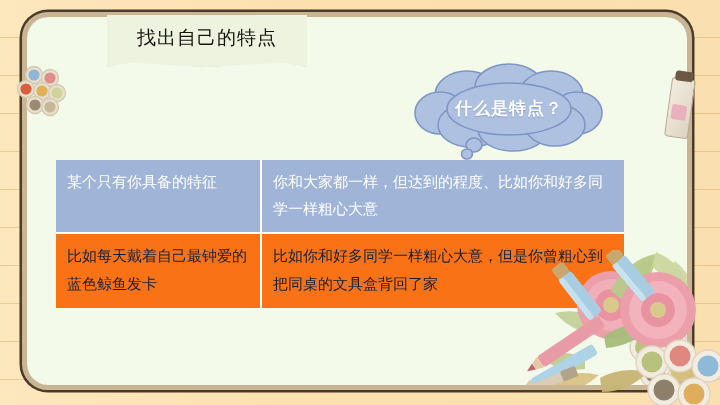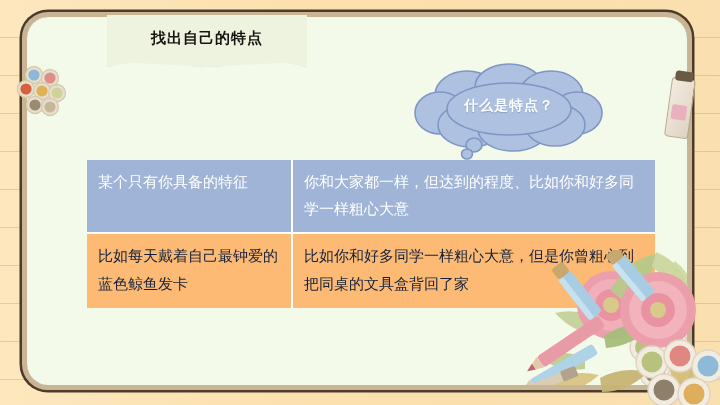--- a/index.html
+++ b/index.html
@@ -33,53 +33,53 @@
   
   #title-ribbon{
     position:absolute;left:80px;top:-2px;width:200px;height:52px;
     background:#eef3e0;
     box-shadow:0 1px 2px rgba(80,70,50,.25);
     clip-path:polygon(0 0,100% 0,100% 100%,88% 92%,50% 100%,12% 92%,0 100%);
     display:flex;align-items:center;justify-content:center;
     z-index:9;
   }
   #title-ribbon .txt{
-    font-size:15px;font-weight:bold;color:#17140f;letter-spacing:1px;
+    font-size:19px;font-weight:normal;color:#17140f;letter-spacing:1px;
     padding-bottom:6px;
   }
   
   .palette{position:absolute;z-index:10;}
   
   #cloud{position:absolute;left:382px;top:44px;width:200px;height:100px;z-index:8;}
   #cloud .cloud-text{
     position:absolute;left:0;top:36px;width:200px;text-align:center;
-    font-size:14px;font-weight:bold;color:#ffffff;letter-spacing:1px;
+    font-size:17px;font-weight:bold;color:#ffffff;letter-spacing:1px;
     text-shadow:0 1px 1px rgba(70,95,150,.35);
   }
   
   #feature-table{
-    position:absolute;left:60px;top:143px;width:522px;
+    position:absolute;left:29px;top:143px;width:522px;
     border-collapse:separate;border-spacing:0;
     table-layout:fixed;
   }
   #feature-table td{
     vertical-align:top;
     padding:8px 11px 10px 11px;
     border-right:2px solid #ffffff;
     border-bottom:2px solid #ffffff;
   }
   #feature-table td:last-child{border-right:none;}
   #feature-table tr:last-child td{border-bottom:none;}
   .th-cell{
     background:#9fb4d6;color:#ffffff;
     font-size:15px;line-height:27px;font-weight:normal;
     font-family:"Liberation Sans","DejaVu Sans",sans-serif;
   }
   .td-cell{
-    background:#fdba74;color:#14203a;
+    background:#f97316;color:#14203a;
     font-size:15px;line-height:28px;
     font-family:Liberation Serif, serif;
   }
   .col-a{width:182px;}
   .col-b{width:340px;}
   
   .deco{position:absolute;z-index:12;}
   
   #tube-right{
     position:absolute;left:668px;top:78px;width:22px;height:58px;

